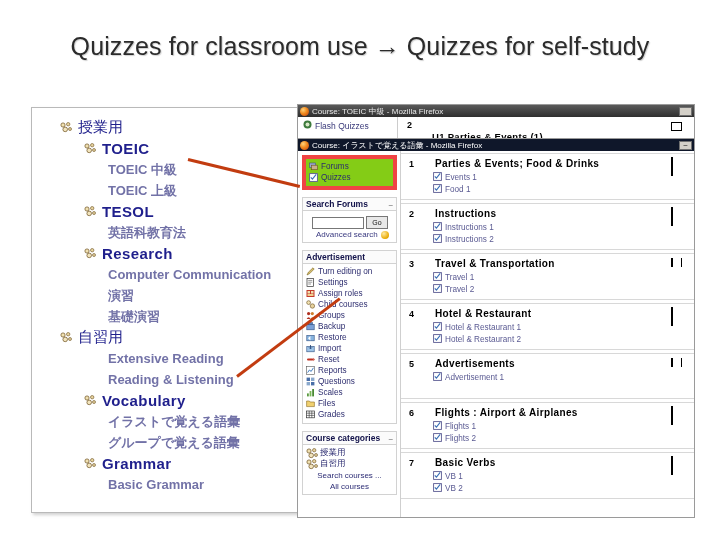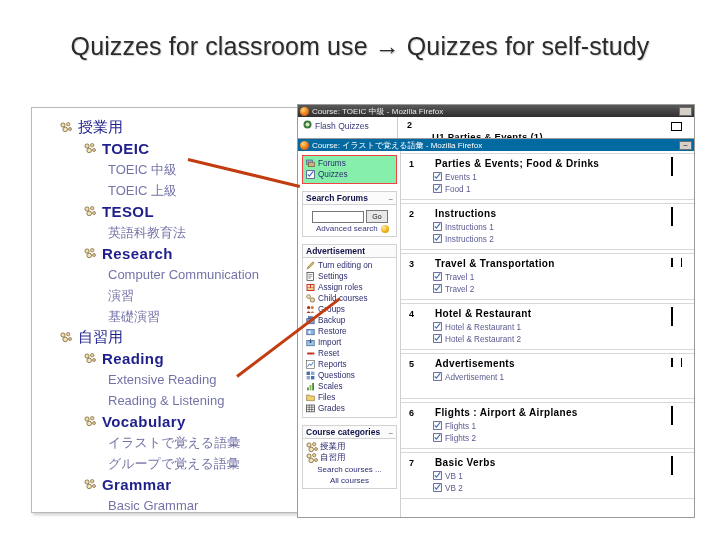--- a/index.html
+++ b/index.html
@@ -64,41 +64,41 @@
   }
   .t-course-b {
     font-size: 15px;
     color: #1f1f8c;
     font-weight: bold;
     letter-spacing: 0.4px;
   }
   .t-leaf {
     font-size: 13px;
     color: #4b4b8f;
-    font-weight: 400;
+    font-weight: 700;
     opacity: 0.78;
   }
 
   
   .win {
     position: absolute;
     background: #ffffff;
     border: 1px solid #9a9a9a;
   }
   .win-title {
     height: 12px;
     display: flex;
     align-items: center;
     padding: 0 2px;
     font-size: 8px;
     color: #ffffff;
     white-space: nowrap;
     overflow: hidden;
   }
-  .win-title.active { background: #0369a1; }
+  .win-title.active { background: #0f172a; }
   .win-title.inactive {
     background: linear-gradient(#5a5a5a, #2e2e2e);
     color: #e8e8e8;
   }
   .ff-icon {
     width: 9px; height: 9px;
     border-radius: 50%;
     background: radial-gradient(circle at 35% 32%, #ffd27a 0%, #f08a1e 45%, #c03c10 100%);
     margin-right: 3px;
     flex: 0 0 auto;
@@ -168,23 +168,23 @@
   .blk-head .minus {
     margin-left: auto; font-size: 8px; color: #888;
     line-height: 5px;
   }
   .blk-body {
     border: 1px solid #d2d2d2;
     padding: 2px 3px 3px 3px;
     background: #ffffff;
   }
   .blk-plain {
-    border: 1px solid #ef4444;
+    border: 4px solid #ef4444;
     padding: 2px 9px 3px 3px;
-    background: #86efac;
+    background: #84cc16;
   }
   .nav-item {
     display: flex; align-items: center;
     font-size: 8.2px; color: #2c2c6e;
     height: 11px;
     white-space: nowrap;
     overflow: hidden;
   }
   .nav-item .ic { width: 9px; height: 9px; margin-right: 3px; flex: 0 0 auto; }
   .srch-row { display: flex; align-items: center; margin: 3px 0 1px 6px; }
@@ -352,31 +352,20 @@
       <div class="tree-row lvl1">
         <span class="cat-icon">
           <svg width="13" height="11" viewBox="0 0 13 11">
             <circle cx="3" cy="3" r="2.1" fill="#f0e0b0" stroke="#6b5020" stroke-width="0.7"></circle>
             <circle cx="8.2" cy="2.2" r="1.7" fill="#e8d4a0" stroke="#6b5020" stroke-width="0.6"></circle>
             <circle cx="5.2" cy="7.4" r="2.3" fill="#f2e4bc" stroke="#6b5020" stroke-width="0.7"></circle>
             <circle cx="10" cy="7" r="1.5" fill="#e0cc98" stroke="#6b5020" stroke-width="0.6"></circle>
           </svg>
         </span>
         <span class="t-cat">自習用</span>
-      </div>
-      <div class="tree-row lvl2">
-        <span class="cat-icon">
-          <svg width="13" height="11" viewBox="0 0 13 11">
-            <circle cx="3" cy="3" r="2.1" fill="#f0e0b0" stroke="#6b5020" stroke-width="0.7"></circle>
-            <circle cx="8.2" cy="2.2" r="1.7" fill="#e8d4a0" stroke="#6b5020" stroke-width="0.6"></circle>
-            <circle cx="5.2" cy="7.4" r="2.3" fill="#f2e4bc" stroke="#6b5020" stroke-width="0.7"></circle>
-            <circle cx="10" cy="7" r="1.5" fill="#e0cc98" stroke="#6b5020" stroke-width="0.6"></circle>
-          </svg>
-        </span>
-        <span class="t-course-b">Reading</span>
       </div>
       <div class="tree-row lvl3">
         <span class="t-leaf">Extensive Reading</span>
       </div>
       <div class="tree-row lvl3">
         <span class="t-leaf">Reading &amp; Listening</span>
       </div>
       <div class="tree-row lvl2">
         <span class="cat-icon">
           <svg width="13" height="11" viewBox="0 0 13 11">

